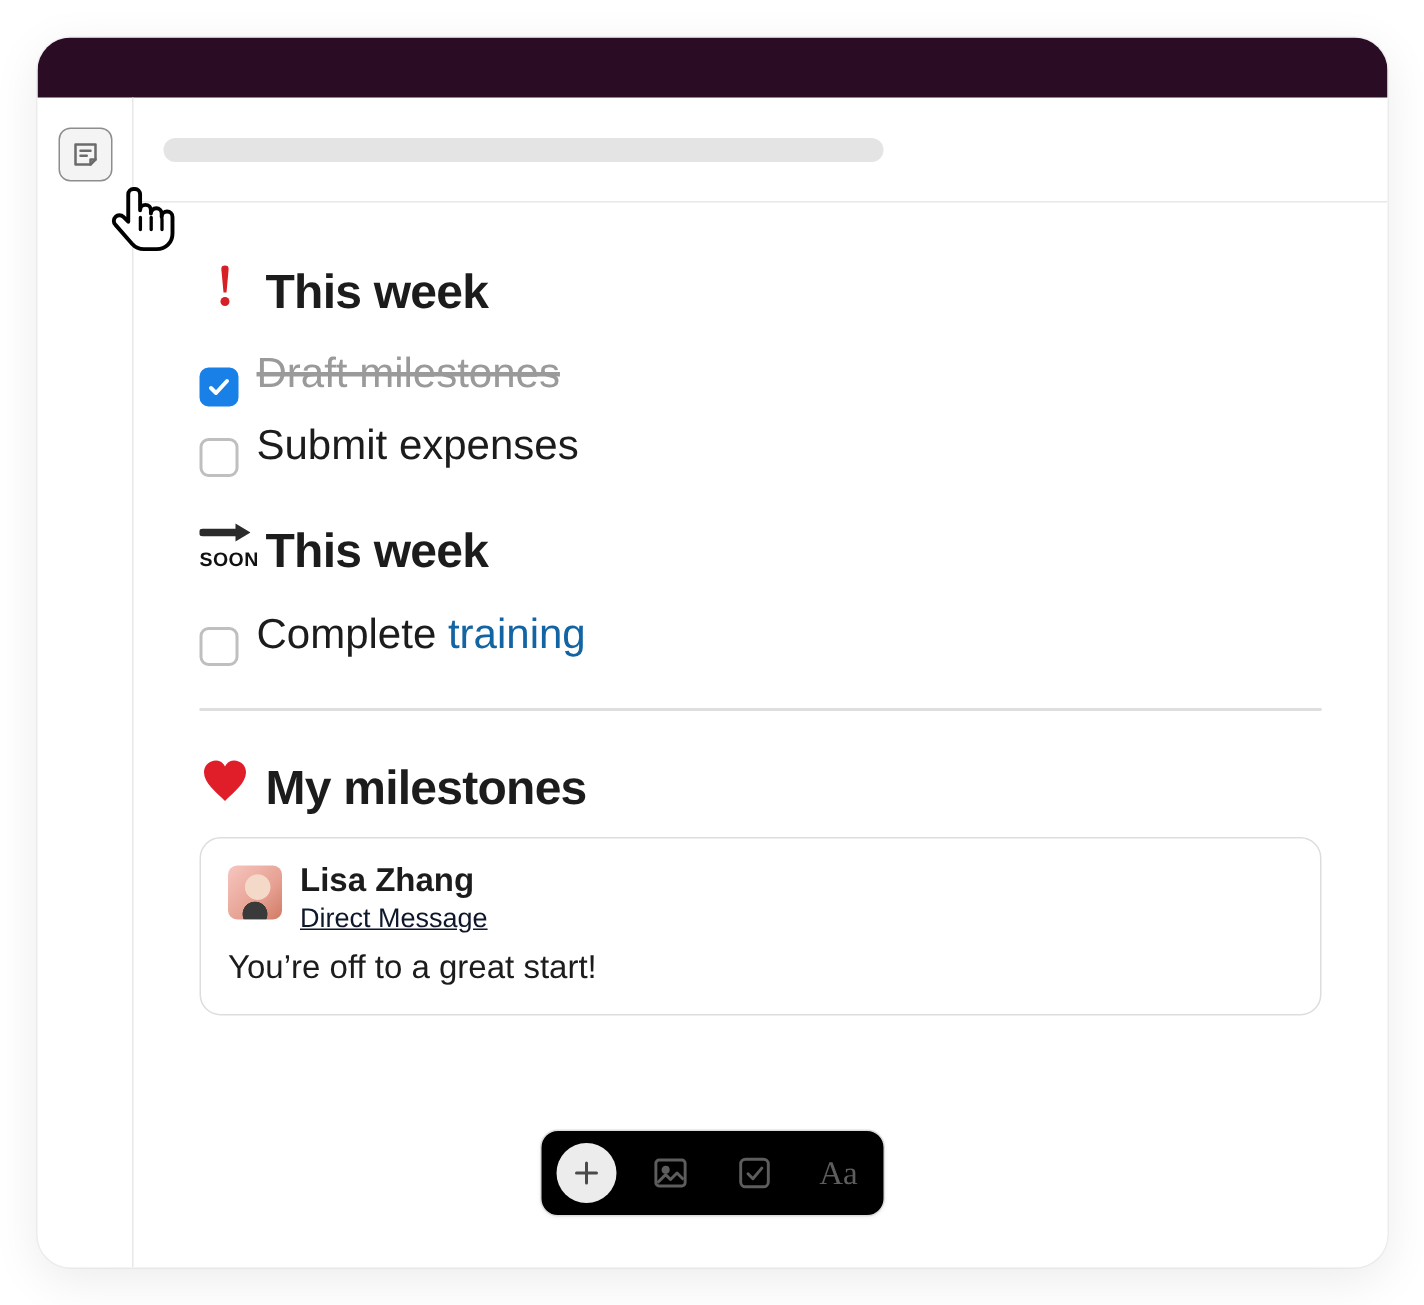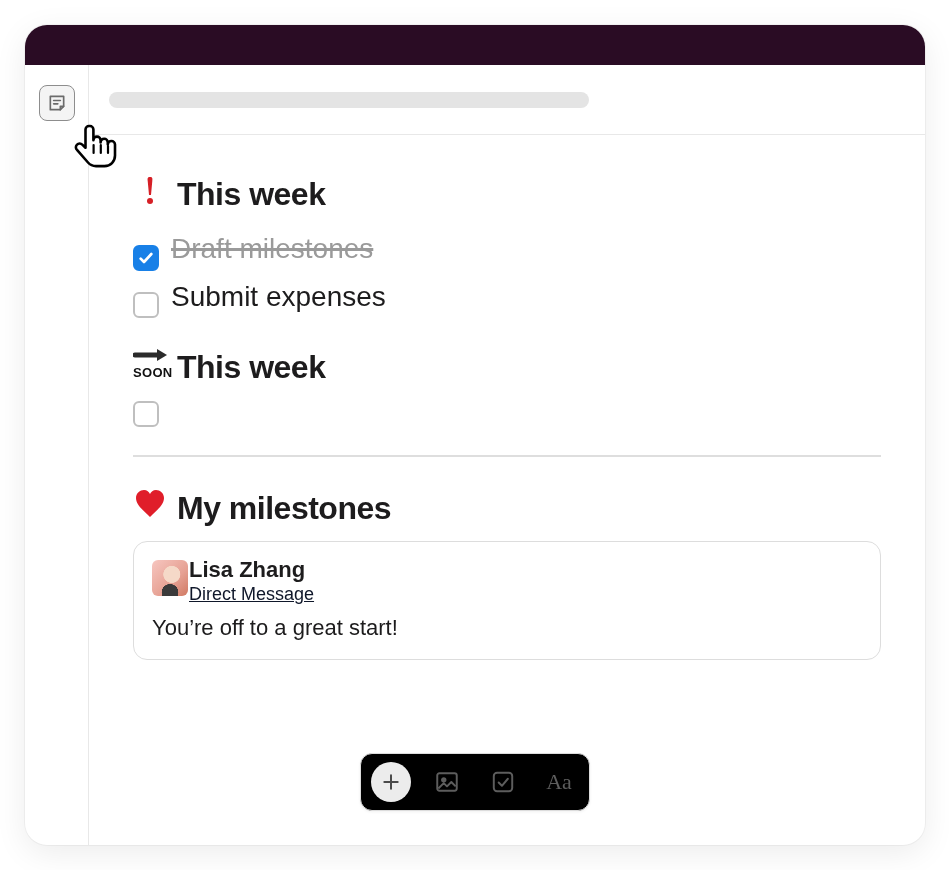--- a/index.html
+++ b/index.html
@@ -134,21 +134,21 @@
     }
 
     .card {
       border: 1px solid #dddddd;
       border-radius: 14px;
       padding: 14px 18px 18px 18px;
       margin-top: 14px;
     }
     .card-head {
       display: flex;
-      gap: 1px;
+      gap: 12px;
       align-items: flex-start;
     }
     .avatar {
       width: 36px; height: 36px;
       border-radius: 6px;
       background: linear-gradient(135deg,#f7c6c0 0%, #e6a193 60%, #d17a63 100%);
       position: relative;
       overflow:hidden;
       flex-shrink:0;
       margin-top: 4px;
@@ -254,20 +254,23 @@
               <span class="soon-text">SOON</span>
             </span>
           </span>
           <span>This week</span>
         </div>
 
         <div class="task-row">
           <span class="checkbox">
             
           </span>
+          <span class="task-label">
+            <span>Complete </span><a href="#" class="task-link">training</a>
+          </span>
         </div>
 
         <div class="divider"></div>
 
         <div class="section-heading">
           <span class="emoji">
             <svg width="32" height="30" viewBox="0 0 32 30">
                 <path d="M16 28 C10 22 2 16 2 9 C2 4 6 1 10 1 C13 1 15 3 16 5 C17 3 19 1 22 1 C26 1 30 4 30 9 C30 16 22 22 16 28 Z" fill="#e01e2a"></path>
               </svg>
           </span>

